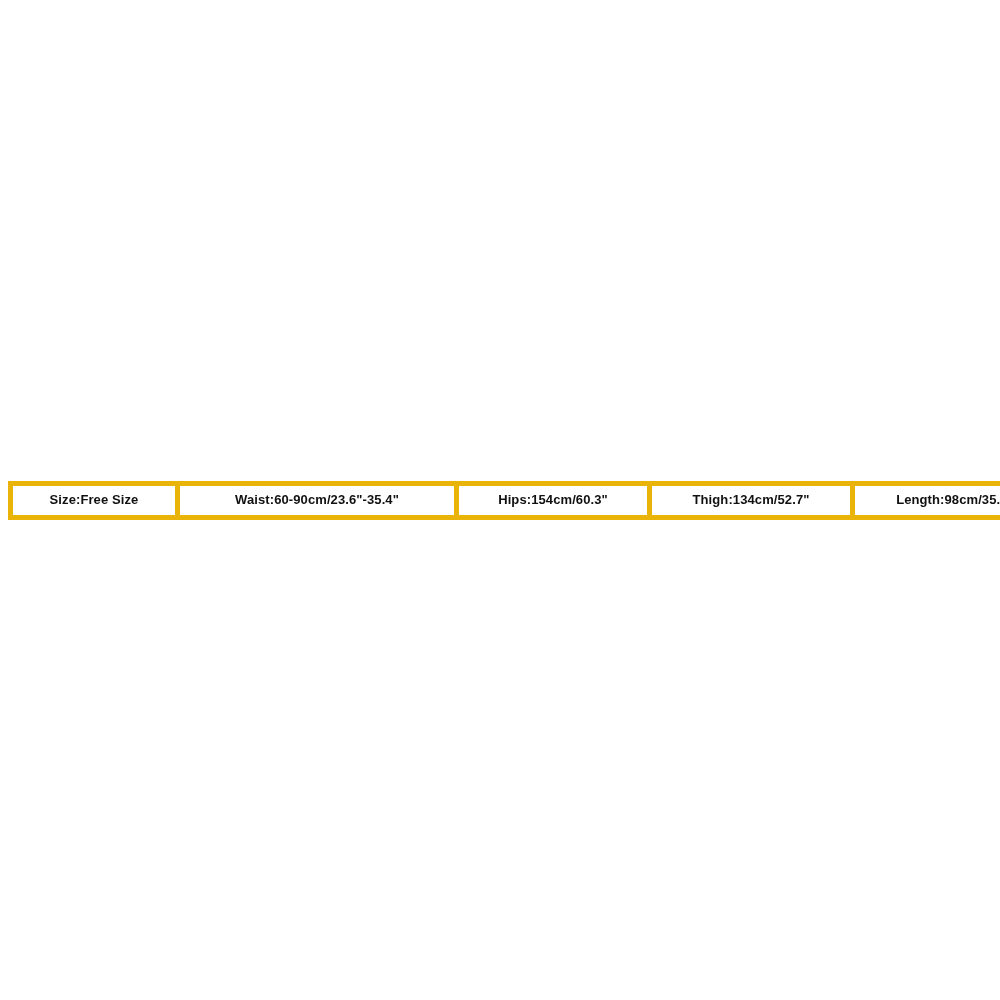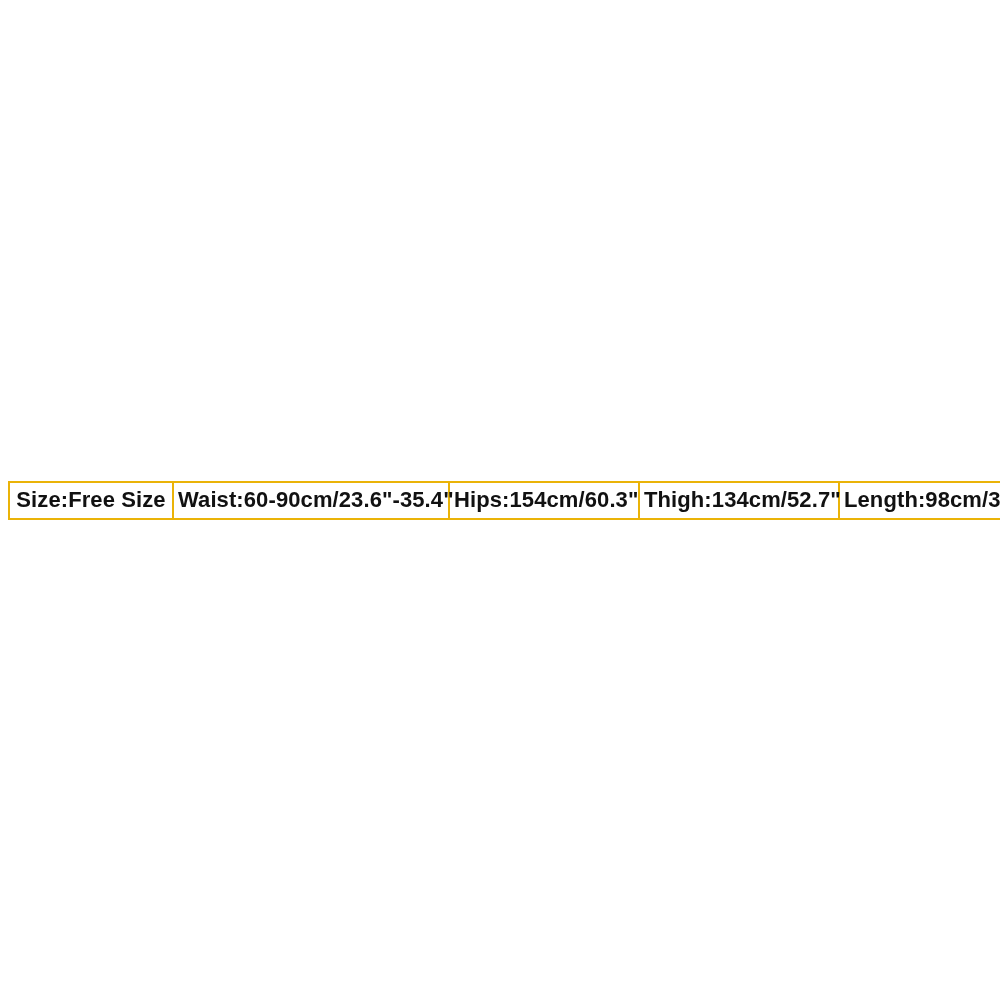--- a/index.html
+++ b/index.html
@@ -36,27 +36,27 @@
 
   table.size-chart {
     width: 982px;
     height: 39px;
     border-collapse: collapse;
     table-layout: fixed;
     background: #ffffff;
   }
 
   table.size-chart td {
-    border: 2px solid #eab308;
+    border: 5px solid #eab308;
     text-align: center;
     vertical-align: middle;
     color: #111111;
     font-family: "Liberation Sans", sans-serif;
     font-weight: bold;
-    font-size: 22px;
+    font-size: 13px;
     letter-spacing: 0.1px;
     white-space: nowrap;
     padding: 0 4px;
     background: #ffffff;
     line-height: 1.1;
   }
 
   
   .col-size   { width: 154px; }
   .col-waist  { width: 266px; }

